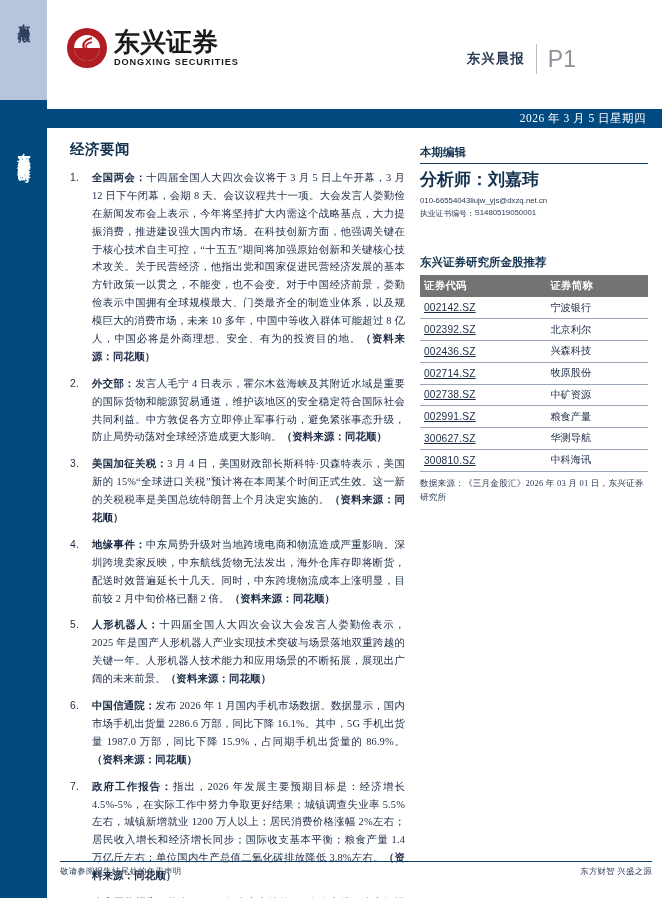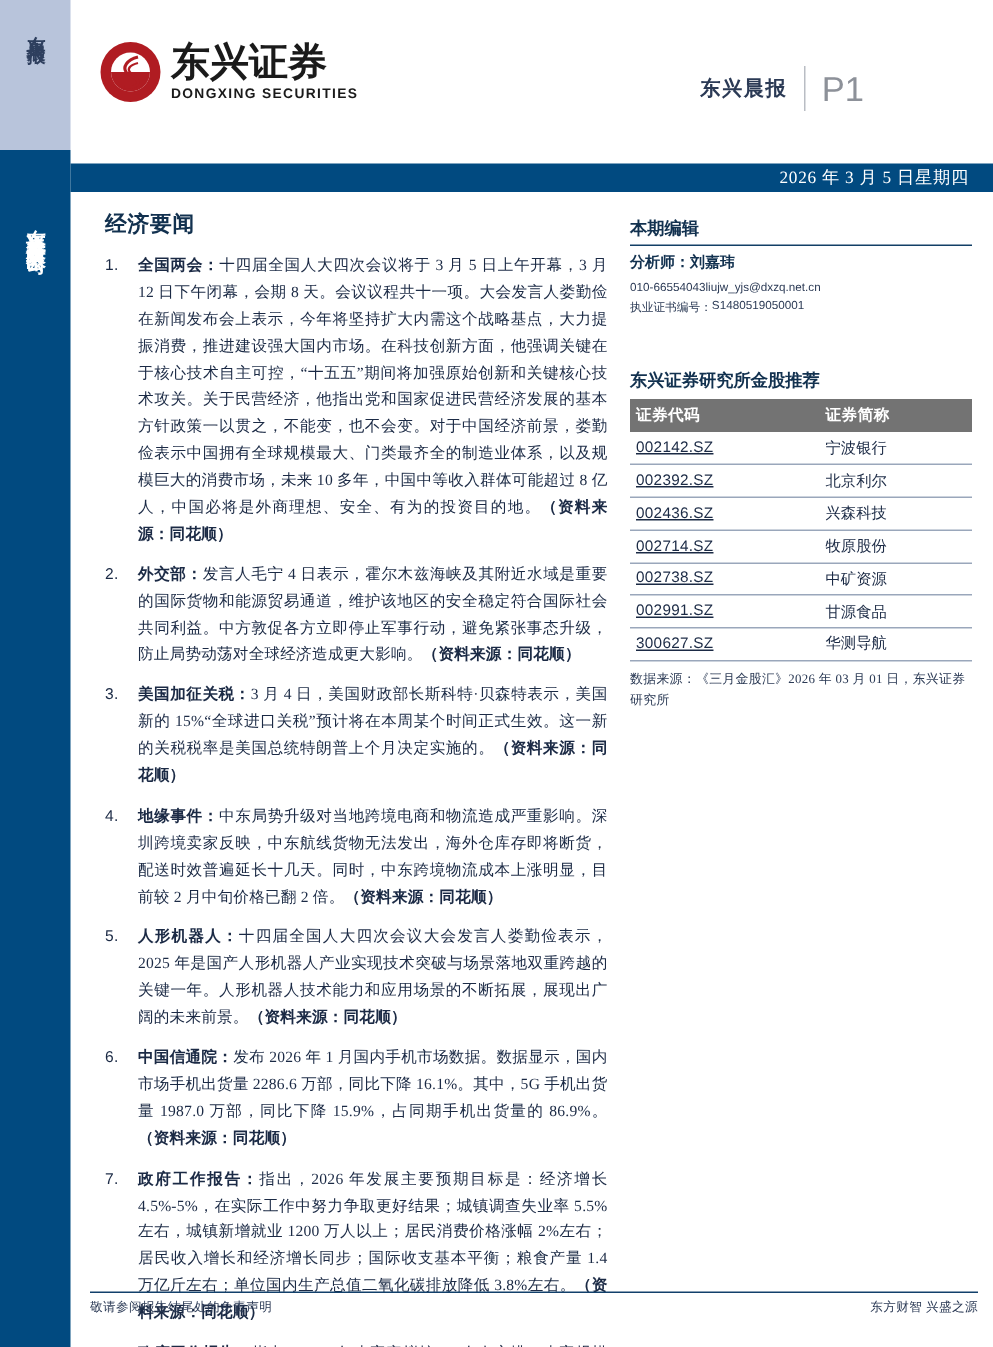--- a/index.html
+++ b/index.html
@@ -228,21 +228,21 @@
     font-weight: bold;
     color: #12314f;
     margin-bottom: 3px;
   }
   .rule-dark {
     height: 1.4px;
     background: #123f66;
     margin-bottom: 4px;
   }
   .analyst {
-    font-size: 10px;
+    font-size: 17px;
     font-weight: bold;
     color: #12314f;
     margin-bottom: 5px;
   }
   .contact-row {
     display: flex;
     justify-content: flex-start;
     font-size: 7.8px;
     color: #2b3a55;
     margin-bottom: 3px;
@@ -402,25 +402,29 @@
         <tr>
           <td class="code">002714.SZ</td>
           <td class="c2">牧原股份</td>
         </tr>
         <tr>
           <td class="code">002738.SZ</td>
           <td class="c2">中矿资源</td>
         </tr>
         <tr>
           <td class="code">002991.SZ</td>
-          <td class="c2">甘源食品</td>
+          <td class="c2">粮食产量</td>
         </tr>
         <tr>
           <td class="code">300627.SZ</td>
           <td class="c2">华测导航</td>
+        </tr>
+        <tr>
+          <td class="code">300810.SZ</td>
+          <td class="c2">中科海讯</td>
         </tr>
       </tbody>
   </table>
   <div class="tbl-source">数据来源：《三月金股汇》2026 年 03 月 01 日，东兴证券研究所</div>
 </div>
 
 <div class="footer-rule"></div>
 <div class="footer">
   <span>敬请参阅报告结尾处的免责声明</span>
   <span>东方财智 兴盛之源</span>

